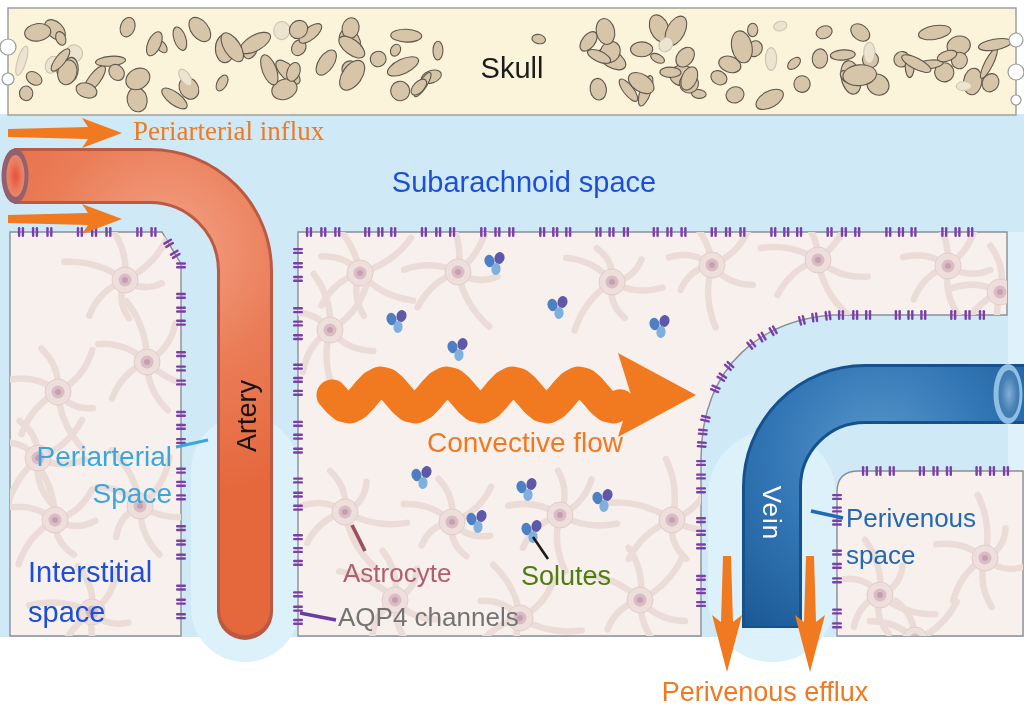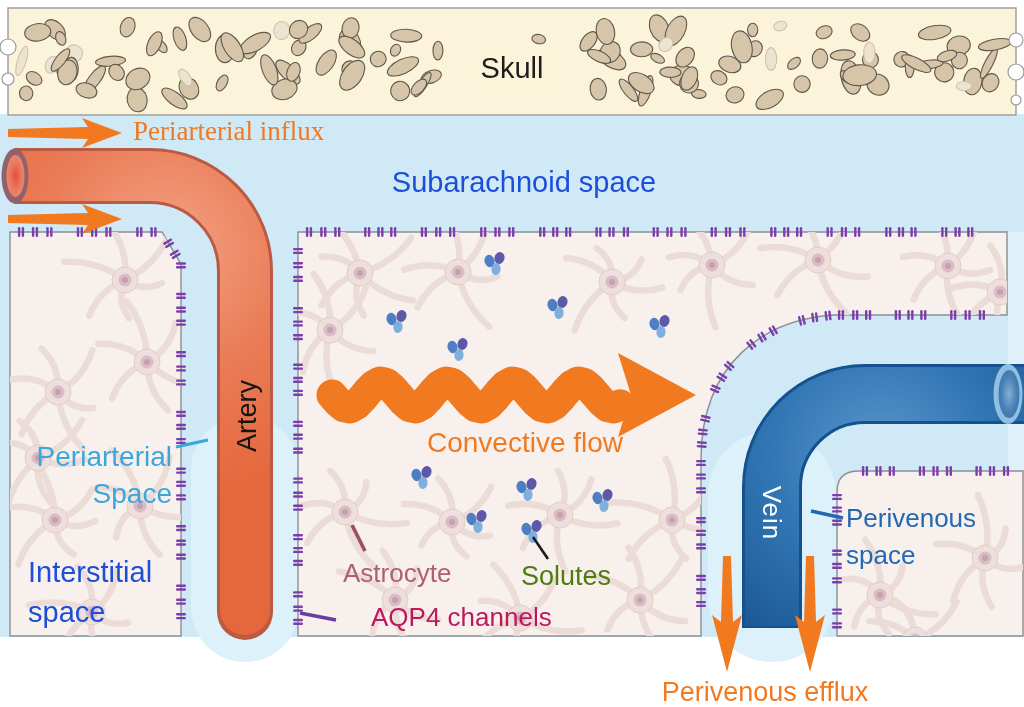--- a/index.html
+++ b/index.html
@@ -10,21 +10,21 @@
   #lbl-skull{left:512px;top:68px;transform:translate(-50%,-50%);font-size:29px;color:#1c1c1c;
              text-shadow:0 0 5px #fbf4da,0 0 9px #fbf4da,0 0 12px #fbf4da;}
   #lbl-subarachnoid{left:524px;top:182px;transform:translate(-50%,-50%);font-size:29px;color:#1d4ed8;}
   #lbl-influx{left:133px;top:131px;transform:translateY(-50%);font-size:27px;color:#f1791f;font-family:Liberation Serif, serif;}
   #lbl-artery{left:247px;top:416px;transform:translate(-50%,-50%) rotate(-90deg);font-size:27px;color:#141414;}
   #lbl-periart{left:6px;top:438px;width:166px;text-align:right;font-size:28px;color:#3aa7dc;line-height:37px;}
   #lbl-interstitial{left:28px;top:552px;font-size:29px;color:#1d4ed8;line-height:40px;}
   #lbl-conv{left:525px;top:443px;transform:translate(-50%,-50%);font-size:28px;color:#f1791f;text-align:center;}
   #lbl-astro{left:343px;top:558px;font-size:26px;color:#b05f6e;}
   #lbl-solutes{left:521px;top:561px;font-size:27px;color:#4d7c0f;}
-  #lbl-aqp4{left:338px;top:602px;font-size:26px;color:#be185d;margin-left:33px;}
+  #lbl-aqp4{left:338px;top:602px;font-size:26px;color:#737373;}
   #lbl-vein{left:771px;top:513px;transform:translate(-50%,-50%) rotate(90deg);font-size:26px;color:#ffffff;letter-spacing:1px;}
   #lbl-periven{left:846px;top:500px;font-size:26px;color:#2268b2;line-height:37px;}
   #lbl-efflux{left:765px;top:692px;transform:translate(-50%,-50%);font-size:27px;color:#f1791f;}
 </style>
 </head>
 <body>
 
 <div id="stage">
 <svg id="fig" width="1024" height="707" viewBox="0 0 1024 707">
   <defs>

